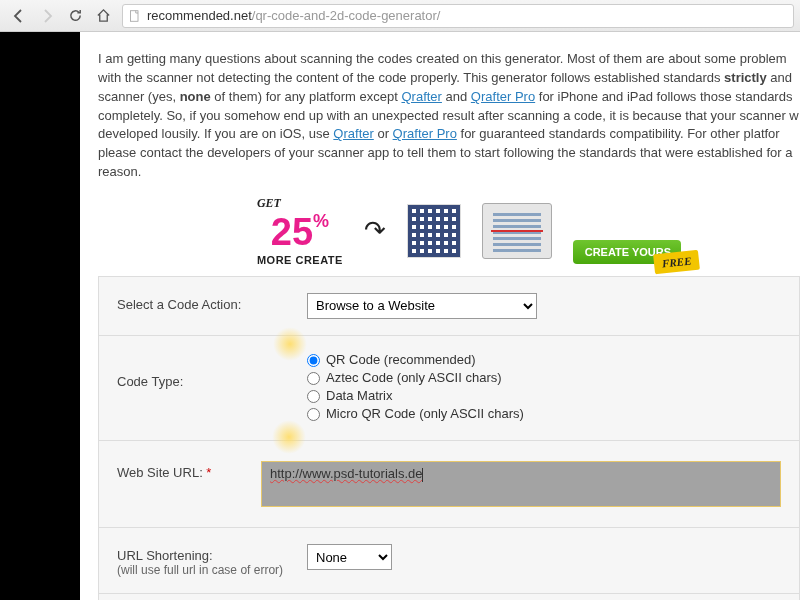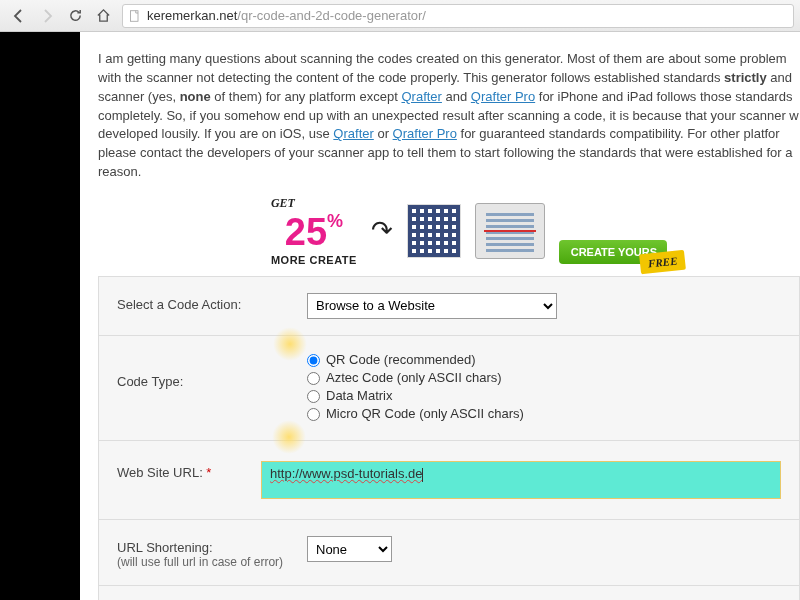--- a/index.html
+++ b/index.html
@@ -16,21 +16,21 @@
 
 .page { display: flex; height: 568px; }
 .sidebar-black { width: 80px; background: #000; }
 .content { flex: 1; padding: 18px 0 0 18px; overflow: hidden; }
 
 .intro { font-size: 13px; line-height: 1.45; color: #444; margin-bottom: 14px; }
 .intro a { color: #2a7fbf; text-decoration: underline; }
 .intro .none-bold, .intro .strictly { font-weight: bold; }
 
 
-.banner { height: 70px; display: flex; align-items: center; justify-content: center; gap: 14px; margin: 0 0 10px 40px; }
+.banner { height: 70px; display: flex; align-items: center; justify-content: center; gap: 21px; margin: 0 0 10px 40px; }
 .banner-get { text-align: center; line-height: 0.95; }
 .banner-get-top { font: italic bold 12px Georgia, serif; color: #222; text-align: left; }
 .banner-25 { font: bold 38px Arial; color: #e91e8c; display: inline-block; }
 .banner-pct { font: bold 18px Arial; color: #e91e8c; vertical-align: top; }
 .banner-more { font: bold 11px Arial; color: #222; letter-spacing: 0.5px; }
 .banner-arrow { font-size: 26px; color: #222; }
 .banner-qr { width: 54px; height: 54px; background:
   repeating-linear-gradient(0deg, #374a7a 0 4px, transparent 4px 8px),
   repeating-linear-gradient(90deg, #374a7a 0 4px, transparent 4px 8px);
   border: 1px solid #ddd; }
@@ -45,29 +45,29 @@
 
 .form-container { border: 1px solid #ddd; border-bottom: none; background: #f6f6f6; }
 .form-row { display: flex; align-items: flex-start; padding: 16px 18px; border-bottom: 1px solid #ddd; }
 .form-row.tall { padding: 20px 18px; justify-content: center; }
 .form-label { width: 190px; font-size: 13px; color: #444; padding-top: 4px; }
 .form-label .sub { font-size: 12px; color: #666; display: block; }
 .form-label .req { color: #c00; }
 .form-control { flex: 1; }
 
 select, .select { height: 26px; background: #fff; border: 1px solid #999; font-size: 13px; padding: 2px 4px; }
-.select-wide { width: 250px; }
+.select-wide { width: 230px; }
 .select-sm { width: 85px; }
 .select-low { width: 140px; }
 
 .radio-group label { display: block; font-size: 13px; color: #333; margin-bottom: 3px; cursor: pointer; }
 .radio-group input { margin-right: 6px; vertical-align: middle; }
 
 .url-input-wrap { position: relative; }
-.url-input { width: 520px; height: 38px; border: 1px solid #e8c86a; background: #5eead4; padding: 4px 8px; font-size: 13px; color: #333; }
+.url-input { width: 520px; height: 46px; border: 1px solid #e8c86a; background: #a3a3a3; padding: 4px 8px; font-size: 13px; color: #333; }
 .url-input-text { text-decoration: underline; text-decoration-color: #d44; text-decoration-style: wavy; text-decoration-thickness: 1px; }
 .cursor-line { display: inline-block; width: 1px; height: 14px; background: #333; vertical-align: middle; }
 
 .highlight-circle { position: absolute; width: 34px; height: 34px; border-radius: 50%; background: radial-gradient(circle, rgba(255,220,100,0.9) 0%, rgba(255,220,100,0) 70%); pointer-events: none; }
 .hl-radio { left: 273px; top: 327px; }
 .hl-input { left: 272px; top: 420px; }
 </style>
 </head>
 <body>
 
@@ -90,21 +90,21 @@
   <div class="nav-btn">
     <svg width="15" height="15" viewBox="0 0 16 16">
         <path d="M2 8 L8 2 L14 8 M4 7 V14 H12 V7" stroke="#555" stroke-width="1.4" fill="none"></path>
       </svg>
   </div>
   <div class="url-bar">
     <svg width="12" height="12" viewBox="0 0 16 16" style="margin-right:6px">
         <rect x="2" y="1" width="10" height="14" stroke="#999" fill="#fff"></rect>
         <path d="M9 1 L9 4 L12 4" stroke="#999" fill="none"></path>
       </svg>
-    <span class="url-host">keremerkan.net</span>
+    <span class="url-host">recommended.net</span>
       <span class="url-path">/qr-code-and-2d-code-generator/</span>
   </div>
 </div>
 
 <div class="page">
   <div class="sidebar-black"></div>
   <div class="content">
 
     <div class="intro">
       <span>I am getting many questions about scanning the codes created on this generator. Most of them are about some problem with the scanner not detecting the content of the code properly. This generator follows established standards </span><span class="strictly">strictly</span><span> and scanner (yes, </span><span class="none-bold">none</span><span> of them) for any platform except </span><a href="#">Qrafter</a><span> and </span><a href="#">Qrafter Pro</a><span> for iPhone and iPad follows those standards completely. So, if you somehow end up with an unexpected result after scanning a code, it is because that your scanner w developed lousily. If you are on iOS, use </span><a href="#">Qrafter</a><span> or </span><a href="#">Qrafter Pro</a><span> for guaranteed standards compatibility. For other platfor please contact the developers of your scanner app to tell them to start following the standards that were established for a reason.</span>

